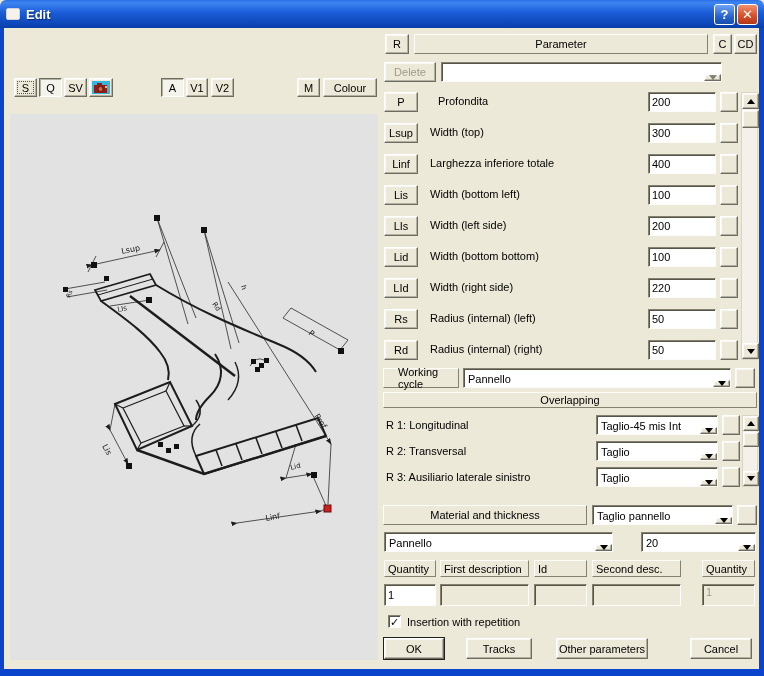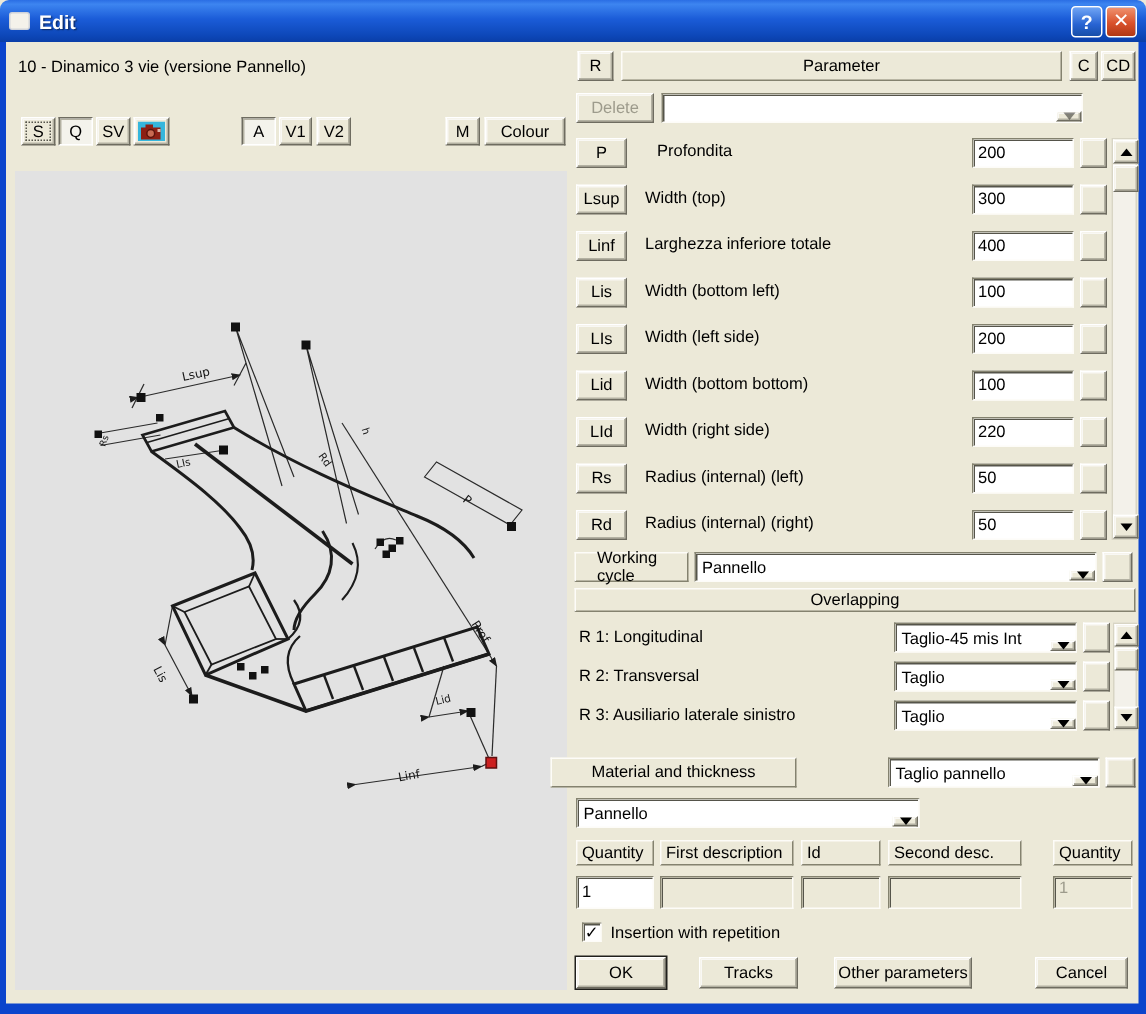--- a/index.html
+++ b/index.html
@@ -64,21 +64,20 @@
     <div class="title-icon"></div>
     <div class="title-text">Edit</div>
     <div class="tb-btn tb-help">
         <span>?</span>
       </div>
     <div class="tb-btn tb-close">
         <span>✕</span>
       </div>
   </div>
 
-  <div class="abs lbl" style="left:12px;top:39px;">10 - Dinamico 3 vie (versione Pannello)</div>
   <div class="abs raised btn" style="left:385px;top:34px;width:24px;height:20px;">R</div>
   <div class="abs flat-box center" style="left:414px;top:34px;width:294px;height:20px;">
       <span>Parameter</span>
     </div>
   <div class="abs raised btn" style="left:713px;top:34px;width:19px;height:20px;">C</div>
   <div class="abs raised btn" style="left:734px;top:34px;width:23px;height:20px;">CD</div>
 
   <div class="abs raised btn dashed-focus" style="left:14px;top:78px;width:23px;height:19px;">S</div>
   <div class="abs pressed btn" style="left:39px;top:78px;width:23px;height:19px;">Q</div>
   <div class="abs raised btn" style="left:64px;top:78px;width:23px;height:19px;">SV</div>
@@ -306,33 +305,39 @@
   <div class="abs sb-track" style="left:742px;top:415px;width:16px;height:72px;">
     <div class="raised btn" style="position:absolute;left:0;top:0;width:16px;height:15px;">
         <span class="tri-u"></span>
       </div>
     <div class="raised" style="position:absolute;left:0;top:16px;width:16px;height:15px;"></div>
     <div class="raised btn" style="position:absolute;left:0;bottom:0;width:16px;height:15px;">
         <span class="tri-d"></span>
       </div>
   </div>
 
-  <div class="abs flat-box center" style="left:367px;top:505px;width:164px;height:20px;">
+  <div class="abs flat-box center" style="left:383px;top:505px;width:204px;height:20px;">
       <span>Material and thickness</span>
     </div>
   <div class="abs sunken combo" style="left:592px;top:505px;width:141px;height:20px;">
     <span class="ctext">Taglio pannello</span>
     <span class="cbtn raised">
         <span class="tri-d"></span>
       </span>
   </div>
   <div class="abs raised" style="left:737px;top:505px;width:20px;height:20px;"></div>
 
   <div class="abs sunken combo" style="left:384px;top:532px;width:229px;height:20px;">
     <span class="ctext">Pannello</span>
+    <span class="cbtn raised">
+        <span class="tri-d"></span>
+      </span>
+  </div>
+  <div class="abs sunken combo" style="left:641px;top:532px;width:115px;height:20px;">
+    <span class="ctext">20</span>
     <span class="cbtn raised">
         <span class="tri-d"></span>
       </span>
   </div>
 
   <div class="abs flat-box" style="left:384px;top:560px;width:52px;height:17px;padding-left:3px;">
       <span>Quantity</span>
     </div>
   <div class="abs flat-box" style="left:440px;top:560px;width:89px;height:17px;padding-left:3px;">
       <span>First description</span>

